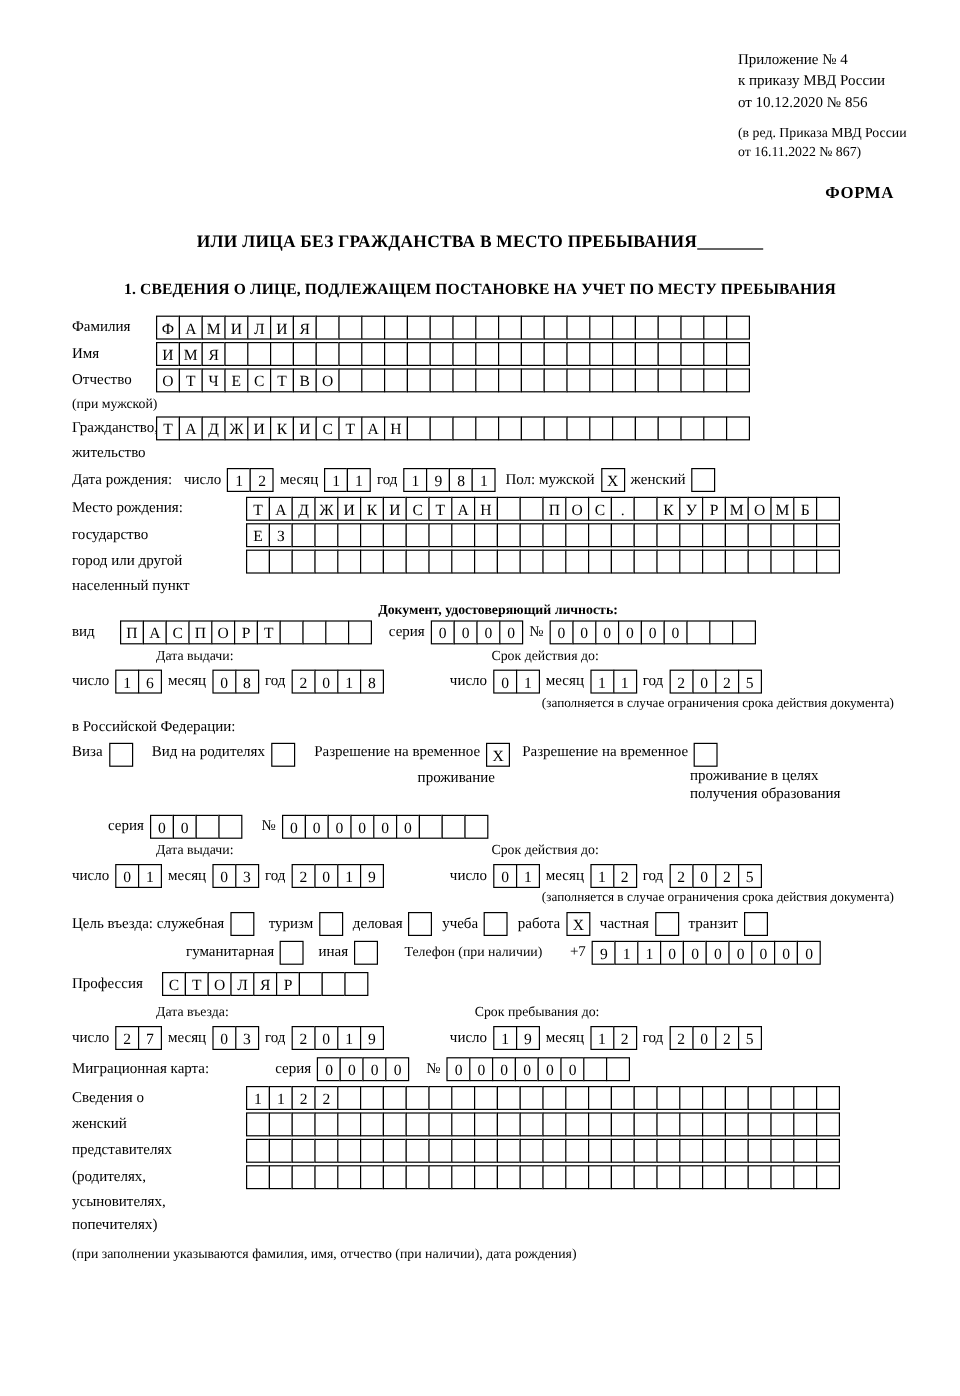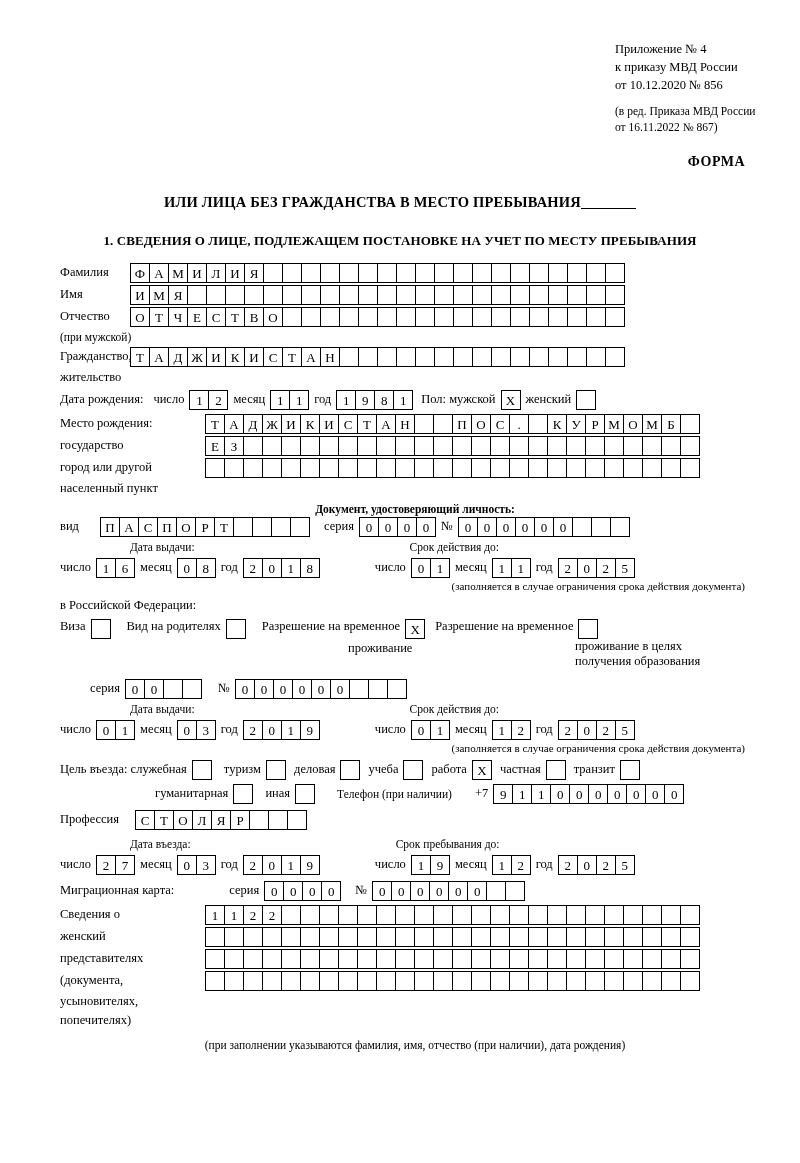--- a/index.html
+++ b/index.html
@@ -99,21 +99,21 @@
   .doc-head {
     text-align: center;
     font-weight: bold;
     font-size: 11.5px;
     margin: 6px 0 2px 0;
   }
   .mt6 { margin-top: 6px; }
   .mt10 { margin-top: 10px; }
   .mt4 { margin-top: 4px; }
   .footer-note {
-    text-align: center;
+    text-align: left;
     font-size: 11.5px;
     margin-top: 10px;
     padding-left: 30px;
   }
 </style>
 </head>
 <body>
 
 <div class="page">
 
@@ -788,21 +788,21 @@
           <span class="bx"></span>
           <span class="bx"></span>
           <span class="bx"></span>
           <span class="bx"></span>
           <span class="bx"></span>
           <span class="bx"></span>
           <span class="bx"></span>
         </div>
     </div>
     <div class="row">
-      <div class="lbl" style="width:175px;flex:0 0 175px;padding-left:30px;box-sizing:border-box;">(документа,</div>
+      <div class="lbl" style="width:175px;flex:0 0 175px;padding-left:30px;box-sizing:border-box;">(родителях,</div>
       <div class="boxes">
           <span class="bx"></span>
           <span class="bx"></span>
           <span class="bx"></span>
           <span class="bx"></span>
           <span class="bx"></span>
           <span class="bx"></span>
           <span class="bx"></span>
           <span class="bx"></span>
           <span class="bx"></span>

